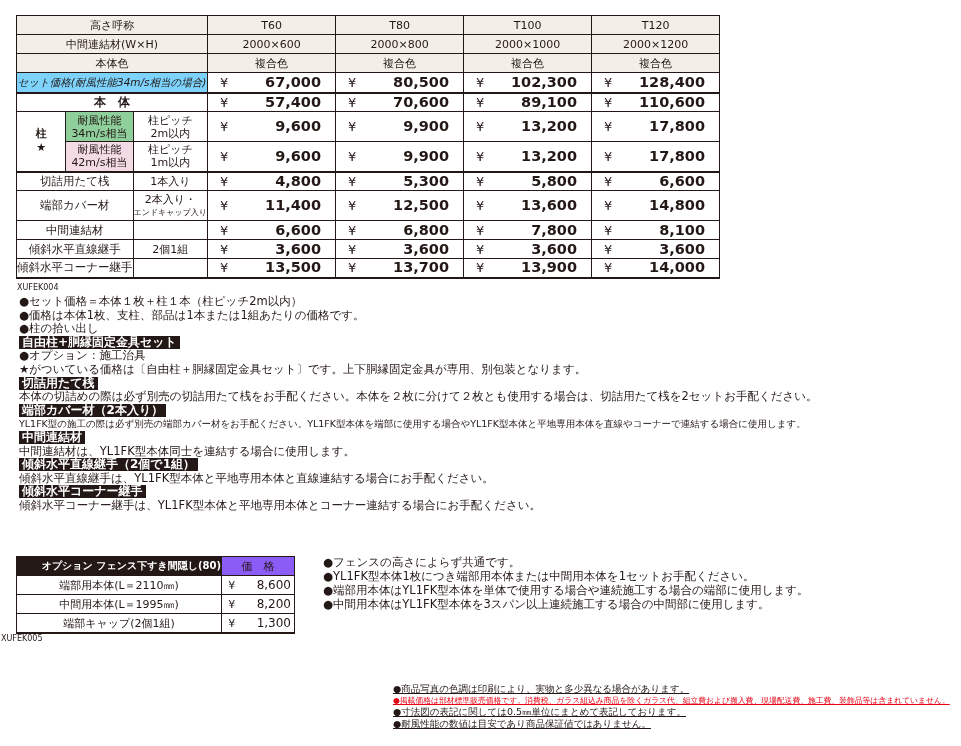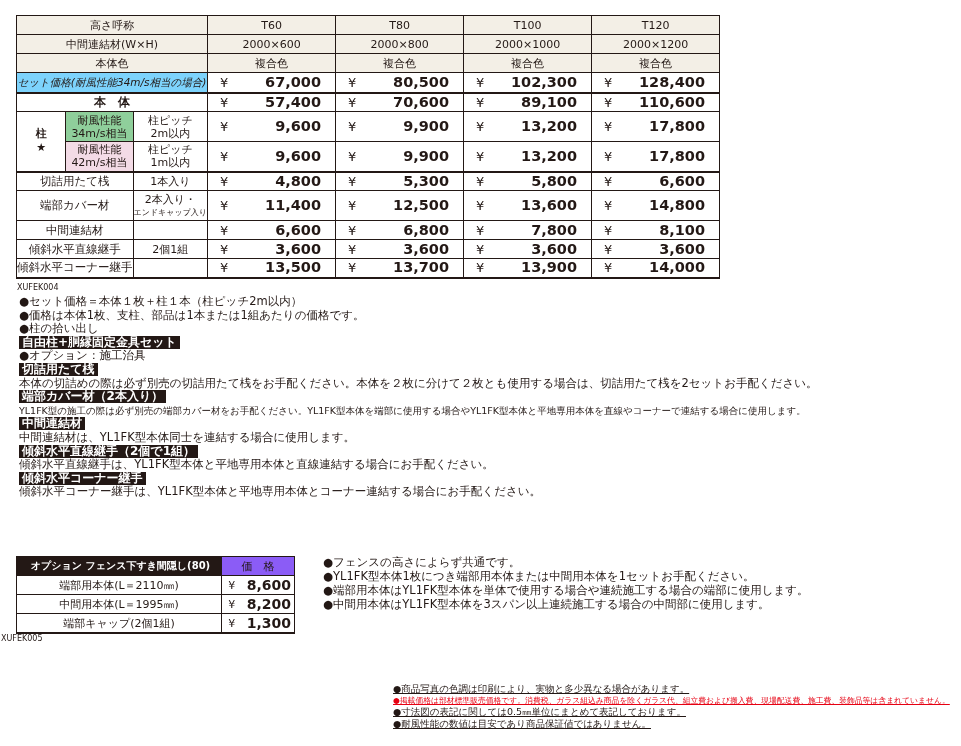--- a/index.html
+++ b/index.html
@@ -17,23 +17,23 @@
   .amt { float:right; padding-right:6px; }
   .thick-b { border-bottom:2px solid #231815 !important; }
   .code { position:absolute; font-size:8px; color:#231815; letter-spacing:0; }
   .notes { position:absolute; left:19px; top:295px; font-size:11.5px; line-height:13.6px; }
   .notes div { white-space:nowrap; }
   .bar { display:inline-block; background:#231815; color:#fff; font-weight:bold; padding:0 3px; font-size:12px; line-height:13px; }
   .desc { color:#231815; }
   .small-desc { font-size:9.5px; }
   .opt { position:absolute; left:16px; top:556px; border-collapse:collapse; table-layout:fixed; }
   .opt td { border:1px solid #231815; font-size:11px; height:18px; padding:0; white-space:nowrap; text-align:center; }
-  .opt .opt-h { background:#231815; color:#fff; font-weight:bold; font-size:10px; text-align:center; padding-left:3px; }
+  .opt .opt-h { background:#231815; color:#fff; font-weight:bold; font-size:10px; text-align:right; padding-left:3px; }
   .opt .opt-ph { background:#8b5cf6; font-size:11px; }
-  .opt td.p { font-weight:bold; font-size:14px; }
+  .opt td.p { font-weight:normal; font-size:12px; }
   .opt-notes { position:absolute; left:323px; top:555px; font-size:11.5px; line-height:14px; }
   .opt-notes div { white-space:nowrap; }
   .foot { position:absolute; left:393px; top:683px; font-size:9.5px; line-height:11.5px; }
   .foot div { white-space:nowrap;text-decoration:underline; }
   .foot .red { color:#e60012; font-size:7.8px; }
 </style>
 </head>
 <body>
 
 <table class="pt">
@@ -269,20 +269,21 @@
   </table>
 
 <div class="code" style="left:17px;top:283px">XUFEK004</div>
 
 <div class="notes">
   <div>●セット価格＝本体１枚＋柱１本（柱ピッチ2m以内）</div>
   <div>●価格は本体1枚、支柱、部品は1本または1組あたりの価格です。</div>
   <div>●柱の拾い出し</div>
   <div><span class="bar">自由柱+胴縁固定金具セット</span></div>
   <div>●オプション：施工治具</div>
+  <div class="desc">★がついている価格は〔自由柱＋胴縁固定金具セット〕です。上下胴縁固定金具が専用、別包装となります。</div>
   <div><span class="bar">切詰用たて桟</span></div>
   <div class="desc">本体の切詰めの際は必ず別売の切詰用たて桟をお手配ください。本体を２枚に分けて２枚とも使用する場合は、切詰用たて桟を2セットお手配ください。</div>
   <div><span class="bar">端部カバー材（2本入り）</span></div>
   <div class="desc small-desc">YL1FK型の施工の際は必ず別売の端部カバー材をお手配ください。YL1FK型本体を端部に使用する場合やYL1FK型本体と平地専用本体を直線やコーナーで連結する場合に使用します。</div>
   <div><span class="bar">中間連結材</span></div>
   <div class="desc">中間連結材は、YL1FK型本体同士を連結する場合に使用します。</div>
   <div><span class="bar">傾斜水平直線継手（2個で1組）</span></div>
   <div class="desc">傾斜水平直線継手は、YL1FK型本体と平地専用本体と直線連結する場合にお手配ください。</div>
   <div><span class="bar">傾斜水平コーナー継手</span></div>
   <div class="desc">傾斜水平コーナー継手は、YL1FK型本体と平地専用本体とコーナー連結する場合にお手配ください。</div>

